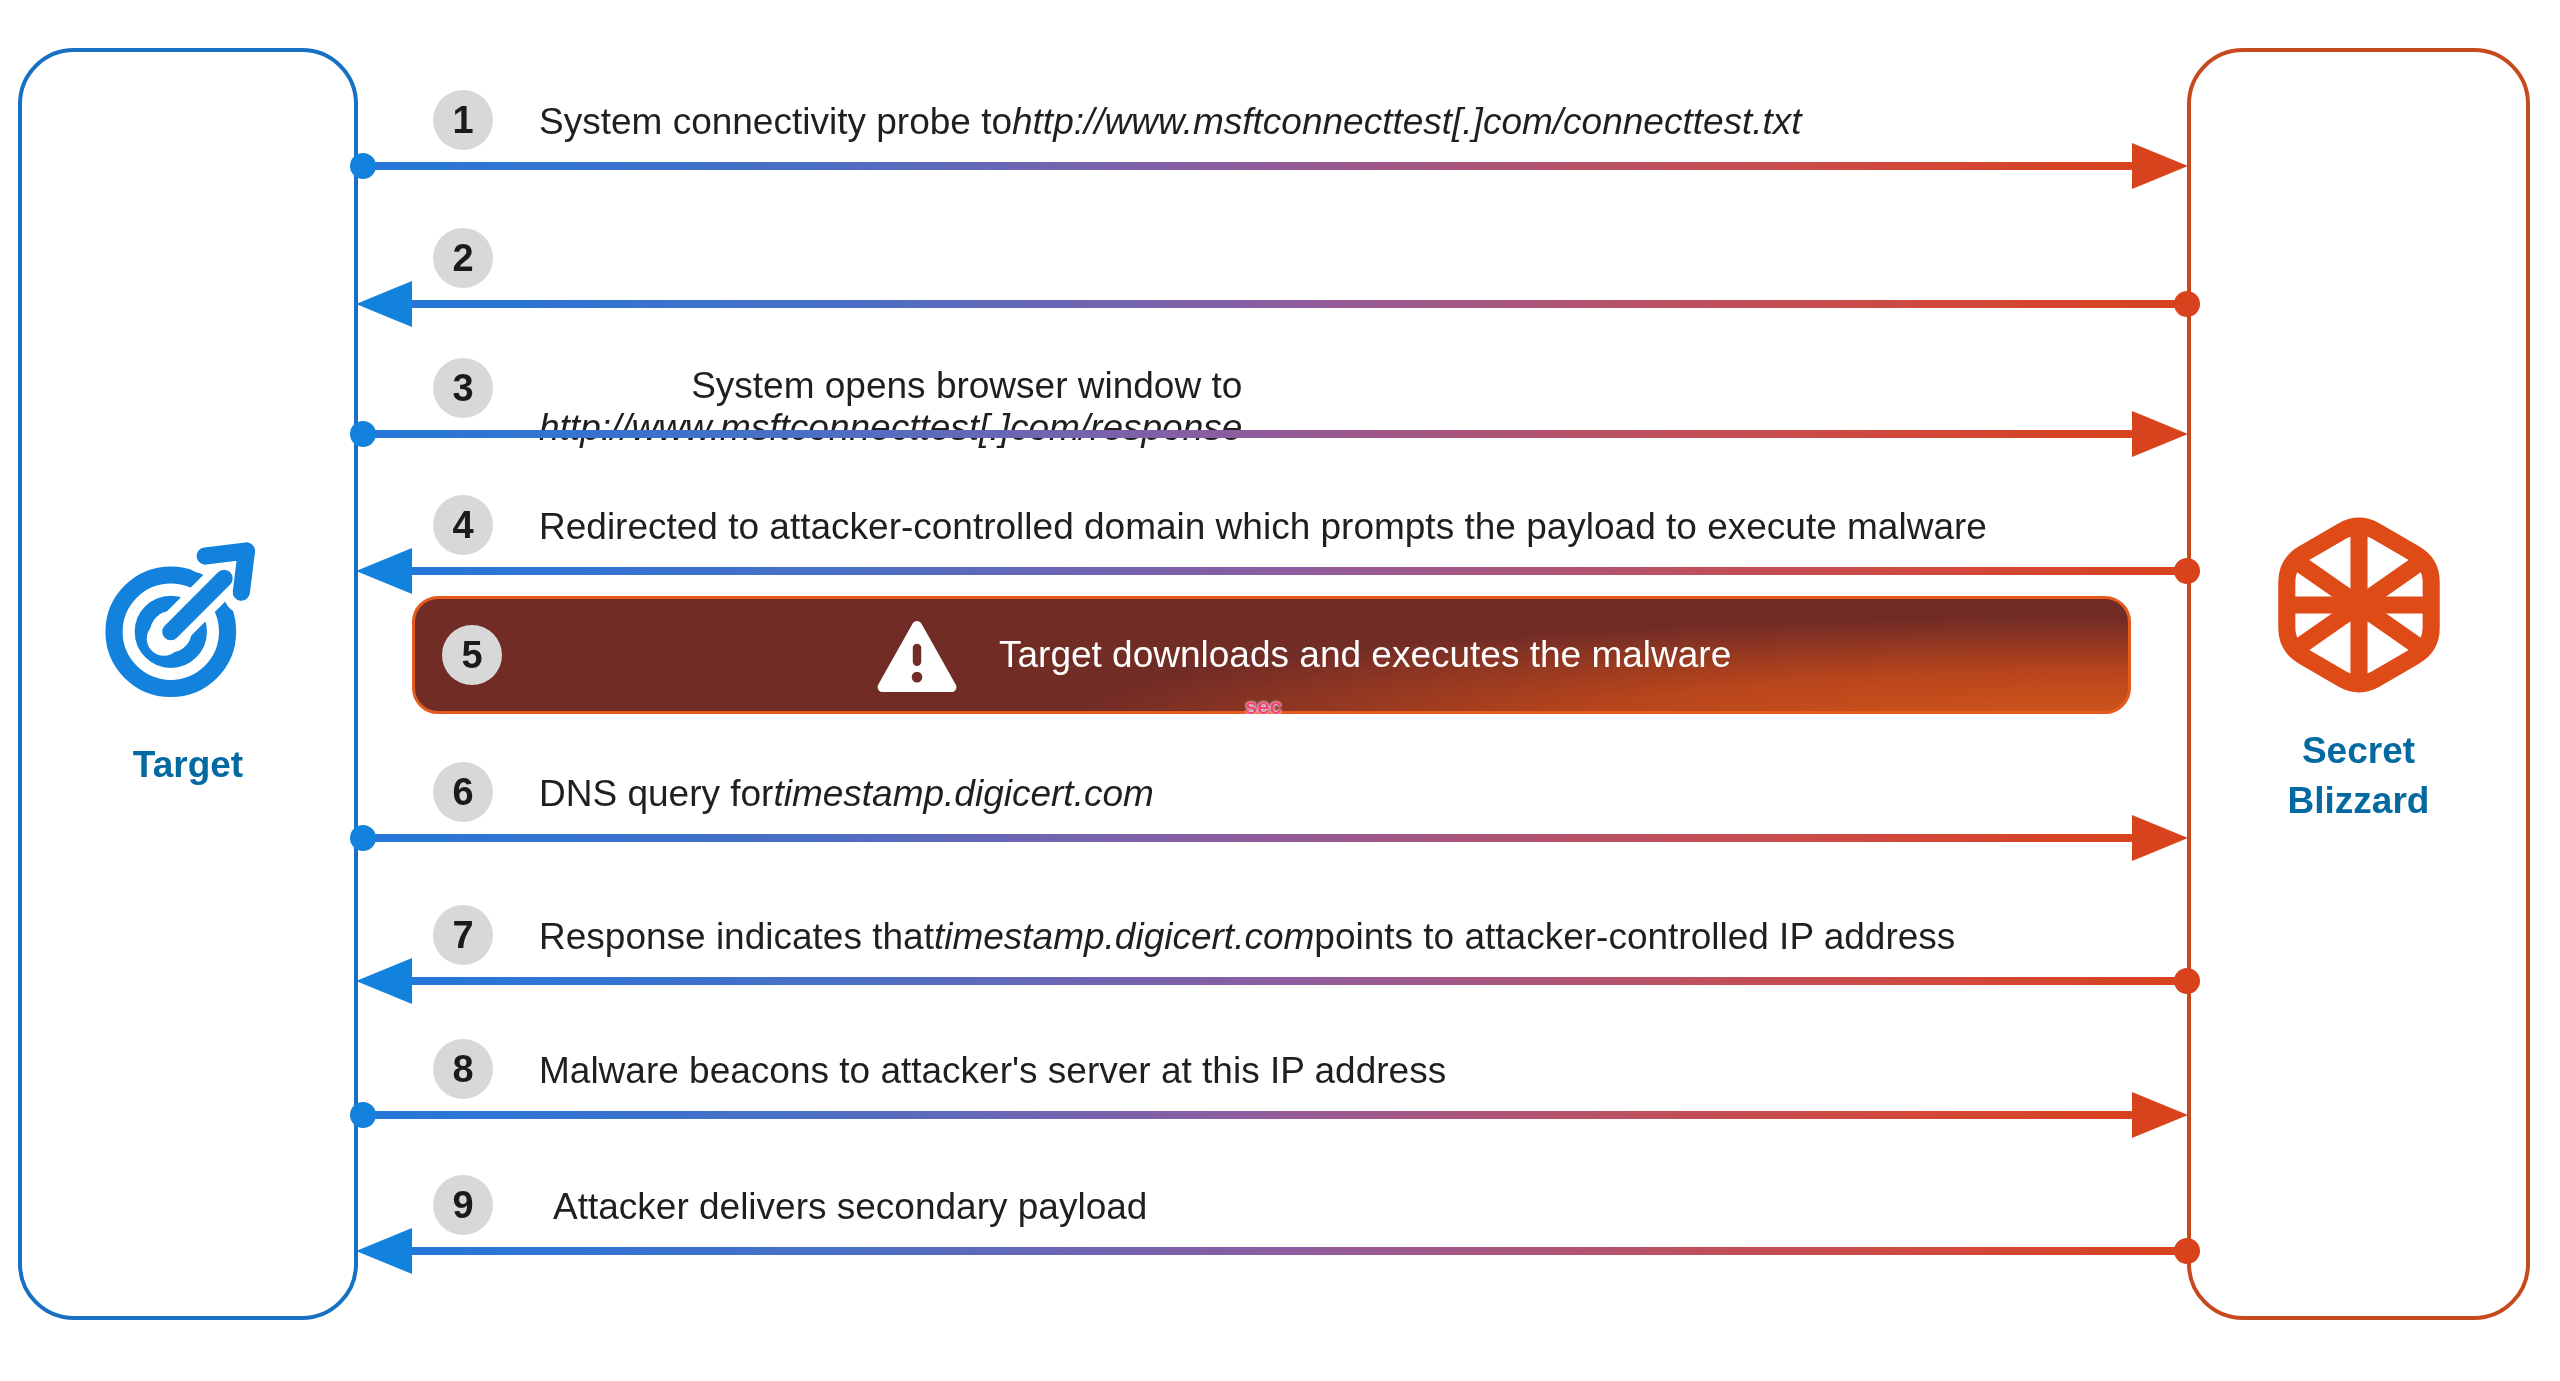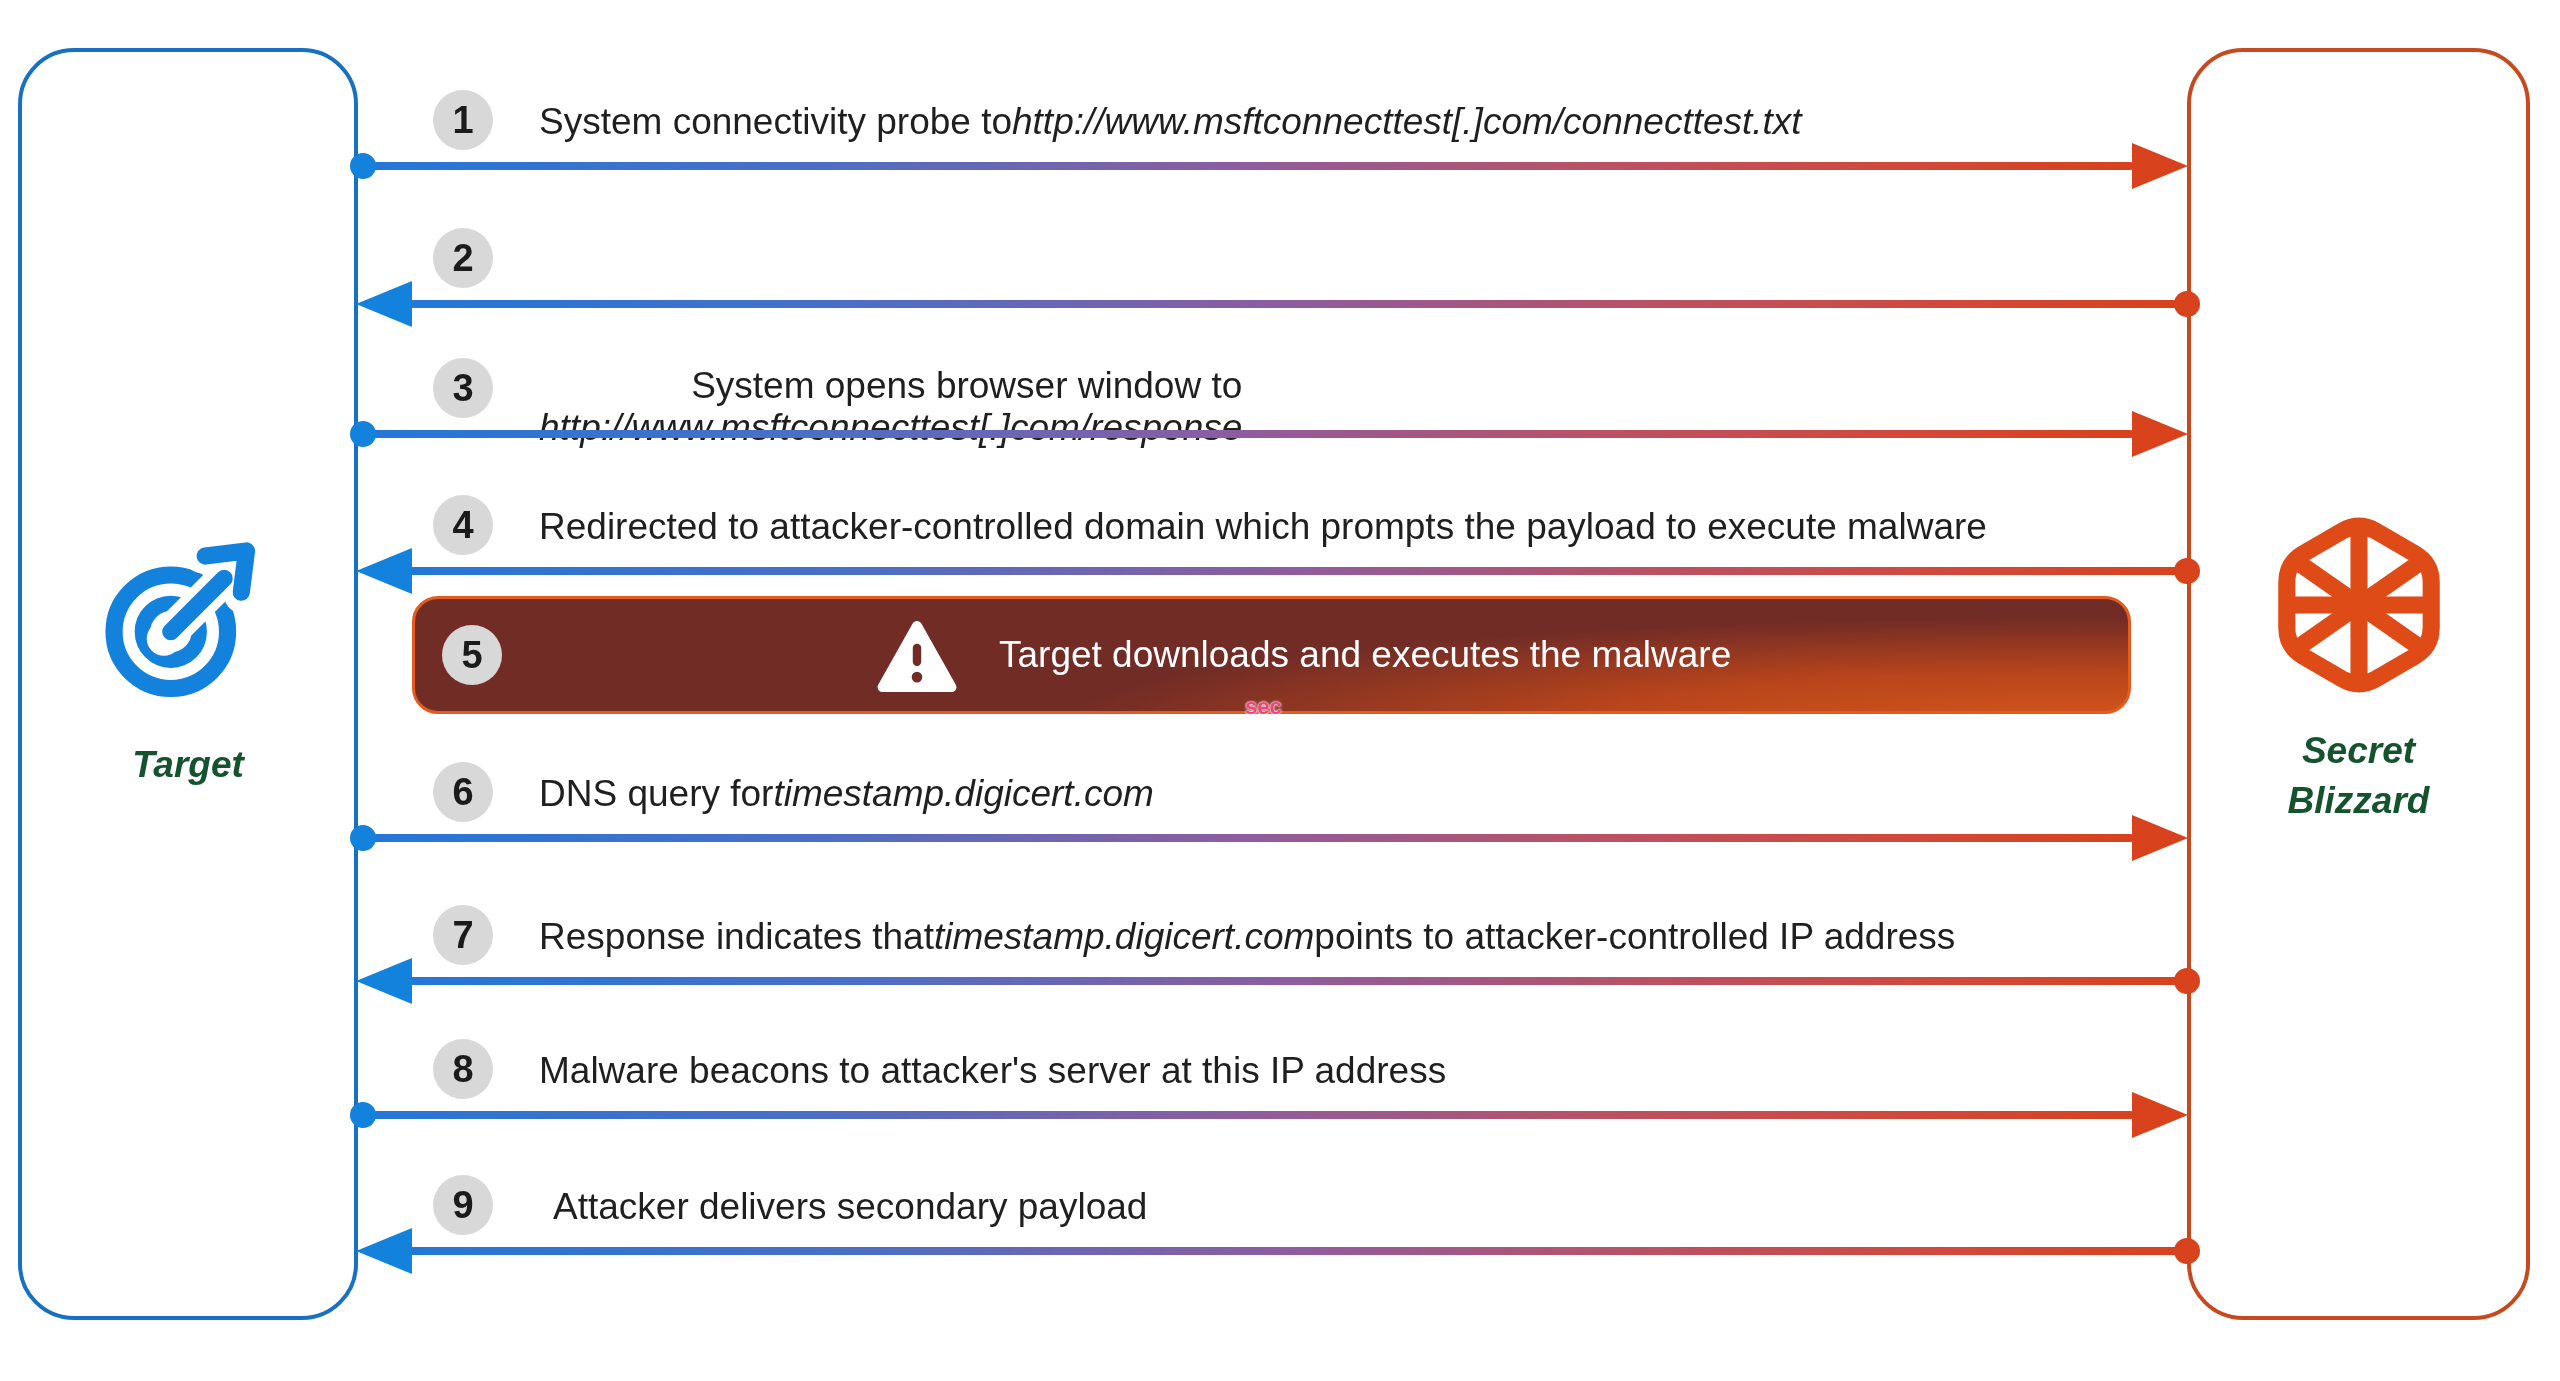--- a/index.html
+++ b/index.html
@@ -9,21 +9,21 @@
   }
   html,body{margin:0;padding:0;background:#fff;}
   .page{position:relative;width:2560px;height:1381px;background:#fff;overflow:hidden;
         font-family:"Liberation Sans",sans-serif;color:var(--text);}
   .actor-box{position:absolute;top:48px;width:340px;height:1272px;box-sizing:border-box;
         border-radius:56px;background:#fff;}
   .actor-box.left{left:18px;border:4px solid var(--blue_border);}
   .actor-box.right{left:2187px;width:343px;border:4px solid var(--red_border);}
   .actor-icon{position:absolute;left:50%;transform:translateX(-50%);}
   .actor-label{position:absolute;width:100%;text-align:center;font-size:37px;font-weight:700;
-        color:#14532d;line-height:1.35;font-style:italic;}
+        color:#0369a1;line-height:1.35;}
   .steps-layer{position:absolute;inset:0;}
   .badge{position:absolute;width:60px;height:60px;border-radius:50%;background:var(--circle_bg);
         display:flex;align-items:center;justify-content:center;font-size:38px;font-weight:600;color:#1b1b1b;}
   .step-text{position:absolute;height:46px;display:flex;align-items:flex-end;font-size:37px;
         color:var(--text);white-space:nowrap;}
   .step-text .it{font-style:italic;}
   .arrow-line{position:absolute;height:8px;border-radius:4px;
         background:linear-gradient(90deg,#2377D8 0%,#4A6FC6 25%,#8F5C9E 50%,#BA5164 70%,#D2483B 87%,#D8421C 100%);}
   .dot{position:absolute;width:26px;height:26px;border-radius:50%;}
   .dot-blue{background:var(--blue);}

